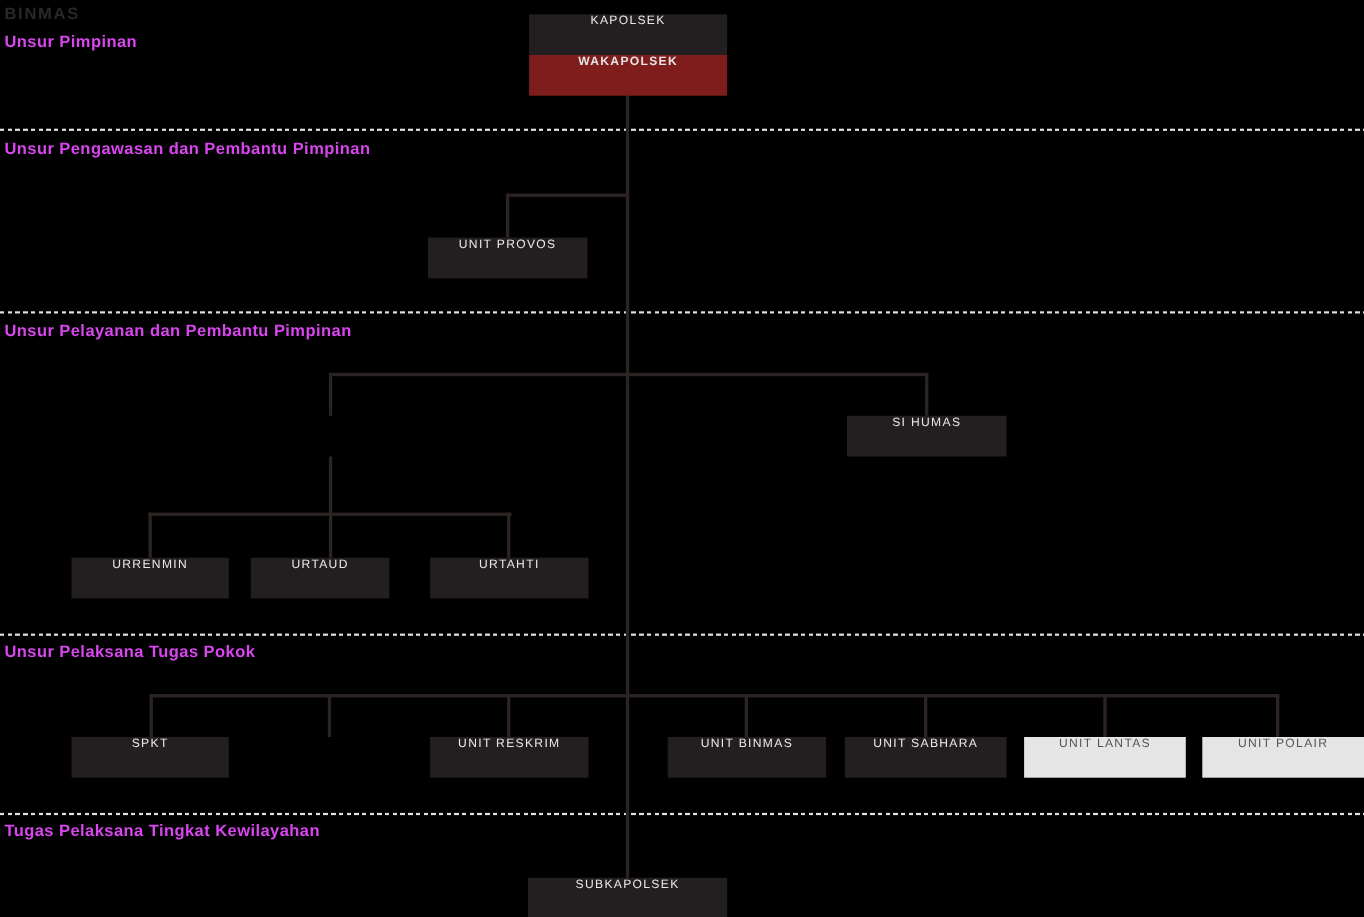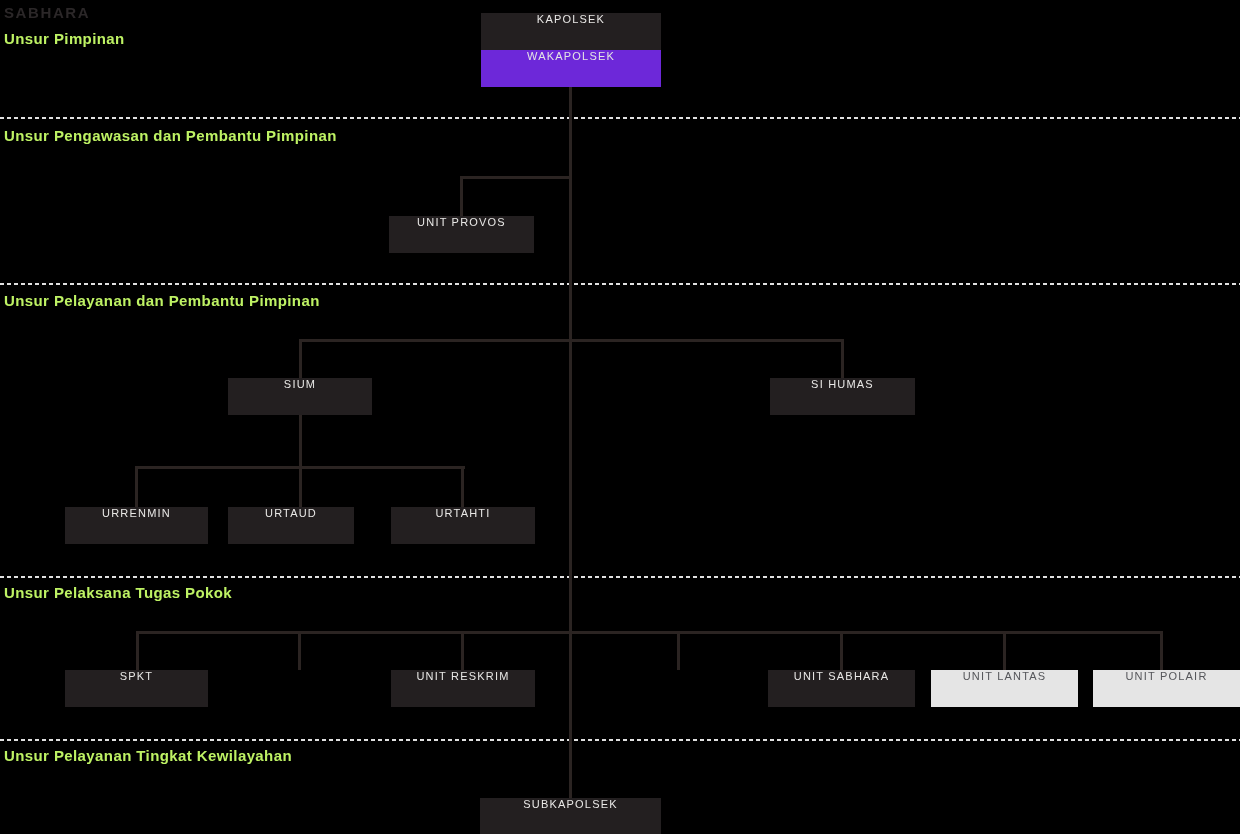--- a/index.html
+++ b/index.html
@@ -6,46 +6,46 @@
   .canvas{
     position:relative;width:1240px;height:834px;background:#000000;
     overflow:hidden;font-family:"Liberation Sans",sans-serif;
   }
   .title{
     position:absolute;left:4px;top:4px;font-size:15px;font-weight:bold;
     color:#2b2728;letter-spacing:1.6px;
   }
   .section-label{
     position:absolute;left:4px;font-size:15px;font-weight:bold;
-    color:#bef264;letter-spacing:.4px;
+    color:#d946ef;letter-spacing:.4px;
   }
   .dashline{
     position:absolute;left:0;width:1240px;height:2px;
     background:repeating-linear-gradient(to right,#e0e0e0 0,#e0e0e0 4px,transparent 4px,transparent 7px);
   }
   .cline{position:absolute;background:#2b2422;}
   .node{
     position:absolute;height:37px;display:flex;align-items:flex-start;justify-content:center;
     font-size:11px;letter-spacing:1.2px;font-weight:500;text-transform:uppercase;
   }
   .node.dark{background:#231f20;color:#e9e8e6;}
-  .node.gray{background:#6d28d9;color:#e4e4e4;}
+  .node.gray{background:#7f1d1d;color:#e4e4e4;font-weight:bold;}
   .node.light{background:#e5e5e5;color:#55565a;}
 </style>
 </head>
 <body>
 
 <div class="canvas">
 
-  <div class="title">SABHARA</div>
+  <div class="title">BINMAS</div>
   <div class="section-label" style="top:30px">Unsur Pimpinan</div>
   <div class="section-label" style="top:127px">Unsur Pengawasan dan Pembantu Pimpinan</div>
   <div class="section-label" style="top:292px">Unsur Pelayanan dan Pembantu Pimpinan</div>
   <div class="section-label" style="top:584px">Unsur Pelaksana Tugas Pokok</div>
-  <div class="section-label" style="top:747px">Unsur Pelayanan Tingkat Kewilayahan</div>
+  <div class="section-label" style="top:747px">Tugas Pelaksana Tingkat Kewilayahan</div>
 
   <div class="dashline" style="top:117px"></div>
   <div class="dashline" style="top:283px"></div>
   <div class="dashline" style="top:576px"></div>
   <div class="dashline" style="top:739px"></div>
 
   <div class="cline" style="left:569px;top:86px;width:3px;height:712px"></div>
   <div class="cline" style="left:460px;top:176px;width:112px;height:3px"></div>
   <div class="cline" style="left:460px;top:176px;width:3px;height:40px"></div>
   <div class="cline" style="left:299px;top:339px;width:545px;height:3px"></div>
@@ -67,41 +67,41 @@
 
   <div class="node dark" style="left:481px;top:13px;width:180px">
       <span>KAPOLSEK</span>
     </div>
   <div class="node gray" style="left:481px;top:50px;width:180px">
       <span>WAKAPOLSEK</span>
     </div>
   <div class="node dark" style="left:389px;top:216px;width:145px">
       <span>UNIT PROVOS</span>
     </div>
-  <div class="node dark" style="left:228px;top:378px;width:144px">
-      <span>SIUM</span>
-    </div>
   <div class="node dark" style="left:770px;top:378px;width:145px">
       <span>SI HUMAS</span>
     </div>
   <div class="node dark" style="left:65px;top:507px;width:143px">
       <span>URRENMIN</span>
     </div>
   <div class="node dark" style="left:228px;top:507px;width:126px">
       <span>URTAUD</span>
     </div>
   <div class="node dark" style="left:391px;top:507px;width:144px">
       <span>URTAHTI</span>
     </div>
   <div class="node dark" style="left:65px;top:670px;width:143px">
       <span>SPKT</span>
     </div>
   <div class="node dark" style="left:391px;top:670px;width:144px">
       <span>UNIT RESKRIM</span>
     </div>
+  <div class="node dark" style="left:607px;top:670px;width:144px">
+      <span>UNIT BINMAS</span>
+    </div>
   <div class="node dark" style="left:768px;top:670px;width:147px">
       <span>UNIT SABHARA</span>
     </div>
   <div class="node light" style="left:931px;top:670px;width:147px">
       <span>UNIT LANTAS</span>
     </div>
   <div class="node light" style="left:1093px;top:670px;width:147px">
       <span>UNIT POLAIR</span>
     </div>
   <div class="node dark" style="left:480px;top:798px;width:181px">

